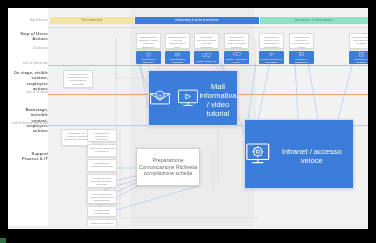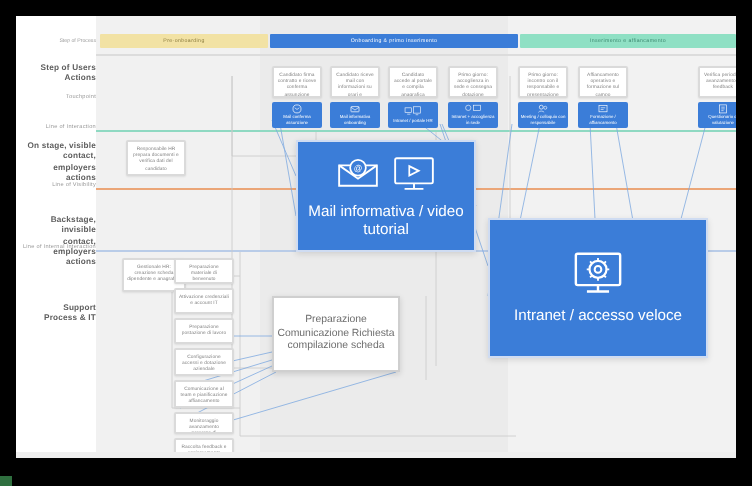--- a/index.html
+++ b/index.html
@@ -56,31 +56,31 @@
   .bnode .bi { width:9px; height:7px; margin-bottom:.5px; opacity:.95; }
   .bnode .t  { font-size:2.2px; line-height:2.8px; color:#ffffff; text-align:center; padding:0 1px; }
 
   svg.icn { display:block; }
 
   
   #links { position:absolute; left:0; top:0; width:360px; height:221px; pointer-events:none; }
 
   
   .callout { position:absolute; background:#3b7dd8; border:1px solid #cfdcf2;
-             display:flex; flex-direction:column; align-items:center; justify-content:center;
+             display:flex; flex-direction:row; align-items:center; justify-content:center;
              box-shadow:0 1px 3px rgba(0,0,0,.12); }
   .callout .ctext { color:#ffffff; font-size:7.6px; line-height:9.2px; text-align:center; margin-top:4px; }
   .callout-white { position:absolute; background:#ffffff; border:1px solid #cfcfcf;
                    display:flex; align-items:center; justify-content:center;
                    box-shadow:0 1px 3px rgba(0,0,0,.14); }
   .callout-white .ctext { color:#6d6d6d; font-size:5.2px; line-height:6.6px; text-align:center; }
 
   #co-mail { left:140px; top:62px; width:90px; height:56px; }
   #co-mail .icons { display:flex; gap:6px; align-items:center; }
-  #co-intra { left:236px; top:101px; width:110px; height:70px; }
+  #co-intra { left:236px; top:111px; width:110px; height:70px; }
   #co-prep { left:128px; top:140px; width:64px; height:38px; }
 
   .scroll-x { position:absolute; left:8px; bottom:14px; width:360px; height:3px; background:#efefef; }
 </style>
 </head>
 <body>
 
 <div id="screen">
 
   <div class="frame-top"></div>

